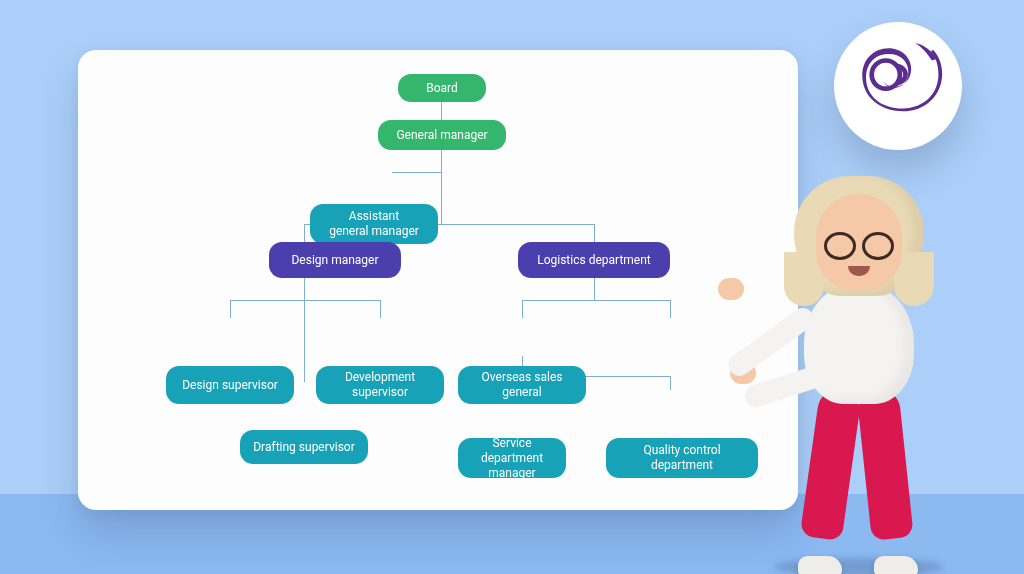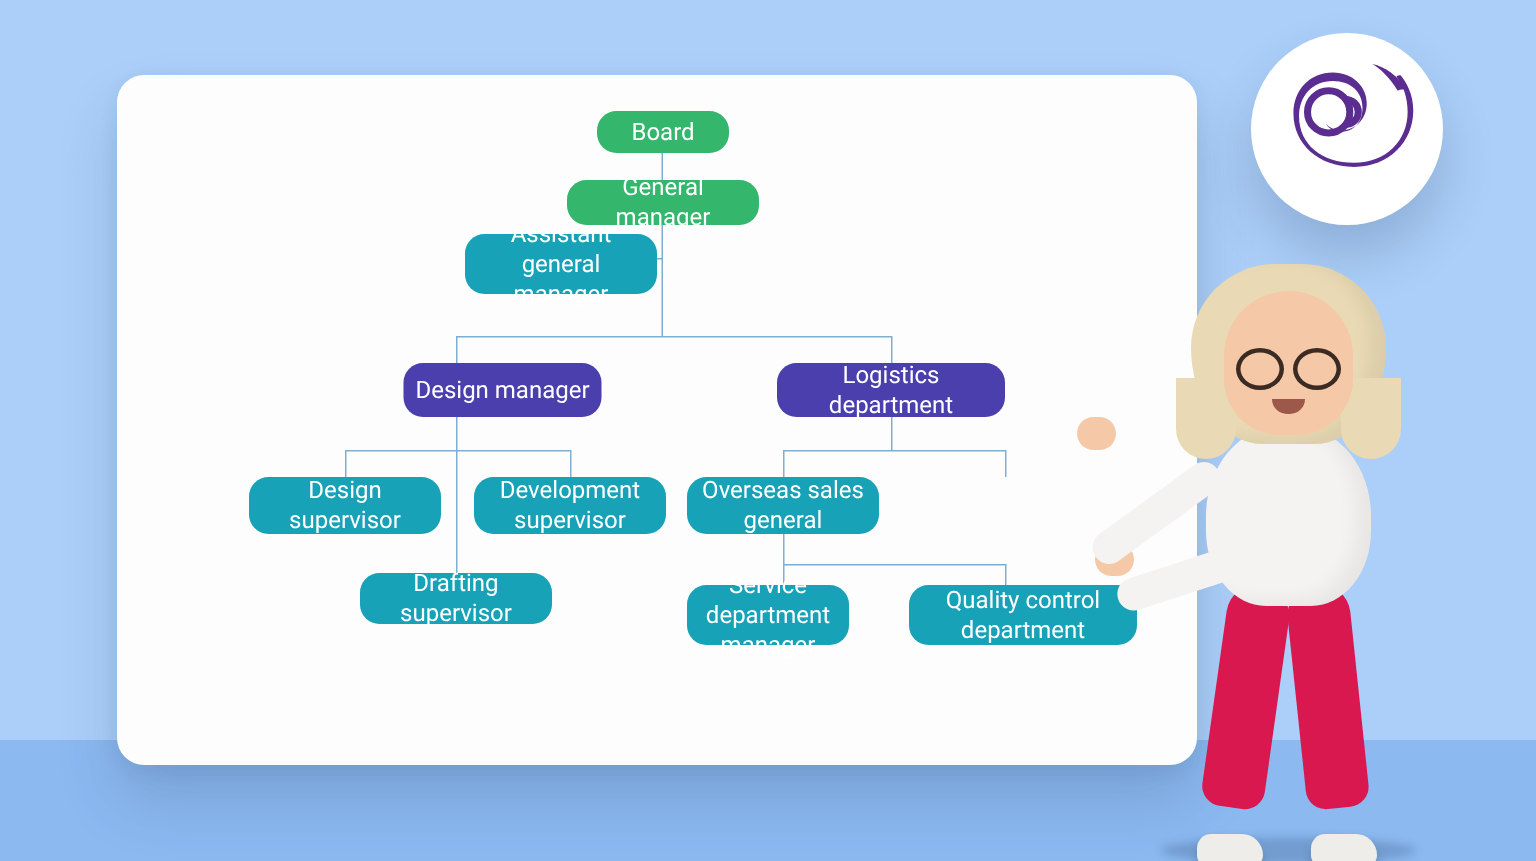--- a/index.html
+++ b/index.html
@@ -15,28 +15,28 @@
     box-shadow: 0 24px 40px rgba(40,60,100,0.18), 0 4px 12px rgba(40,60,100,0.08);
   }
 
   .node {
     position: absolute;
     display: flex;
     align-items: center;
     justify-content: center;
     text-align: center;
     color: #fff;
-    font-size: 16px;
+    font-size: 12px;
     line-height: 1.25;
     border-radius: 13px;
     padding: 4px 6px;
     white-space: pre-line;
   }
   .green  { background: #35b66d; }
-  .teal   { background: #17a2b8; }
+  .teal   { background: #17a2b8; margin-top: 48px; }
   .purple { background: #4b3fae; }
 
   .connector {
     position: absolute;
     background: #7faed3;
   }
 
   .logo-badge {
     position: absolute;
     right: 62px; top: 22px;

